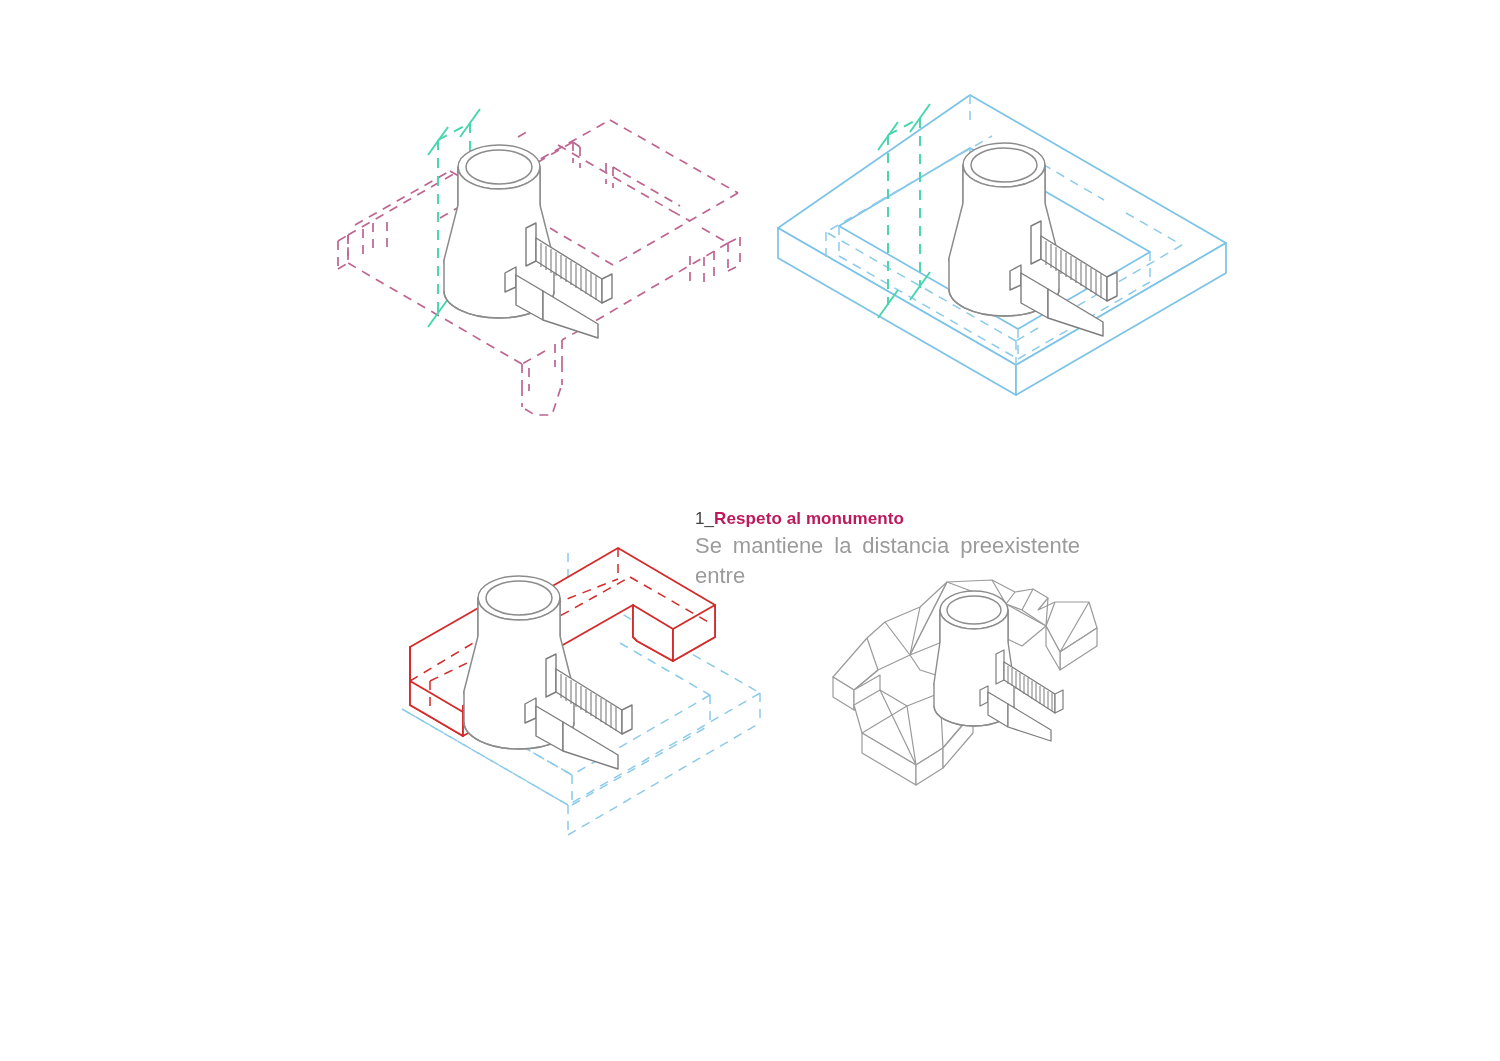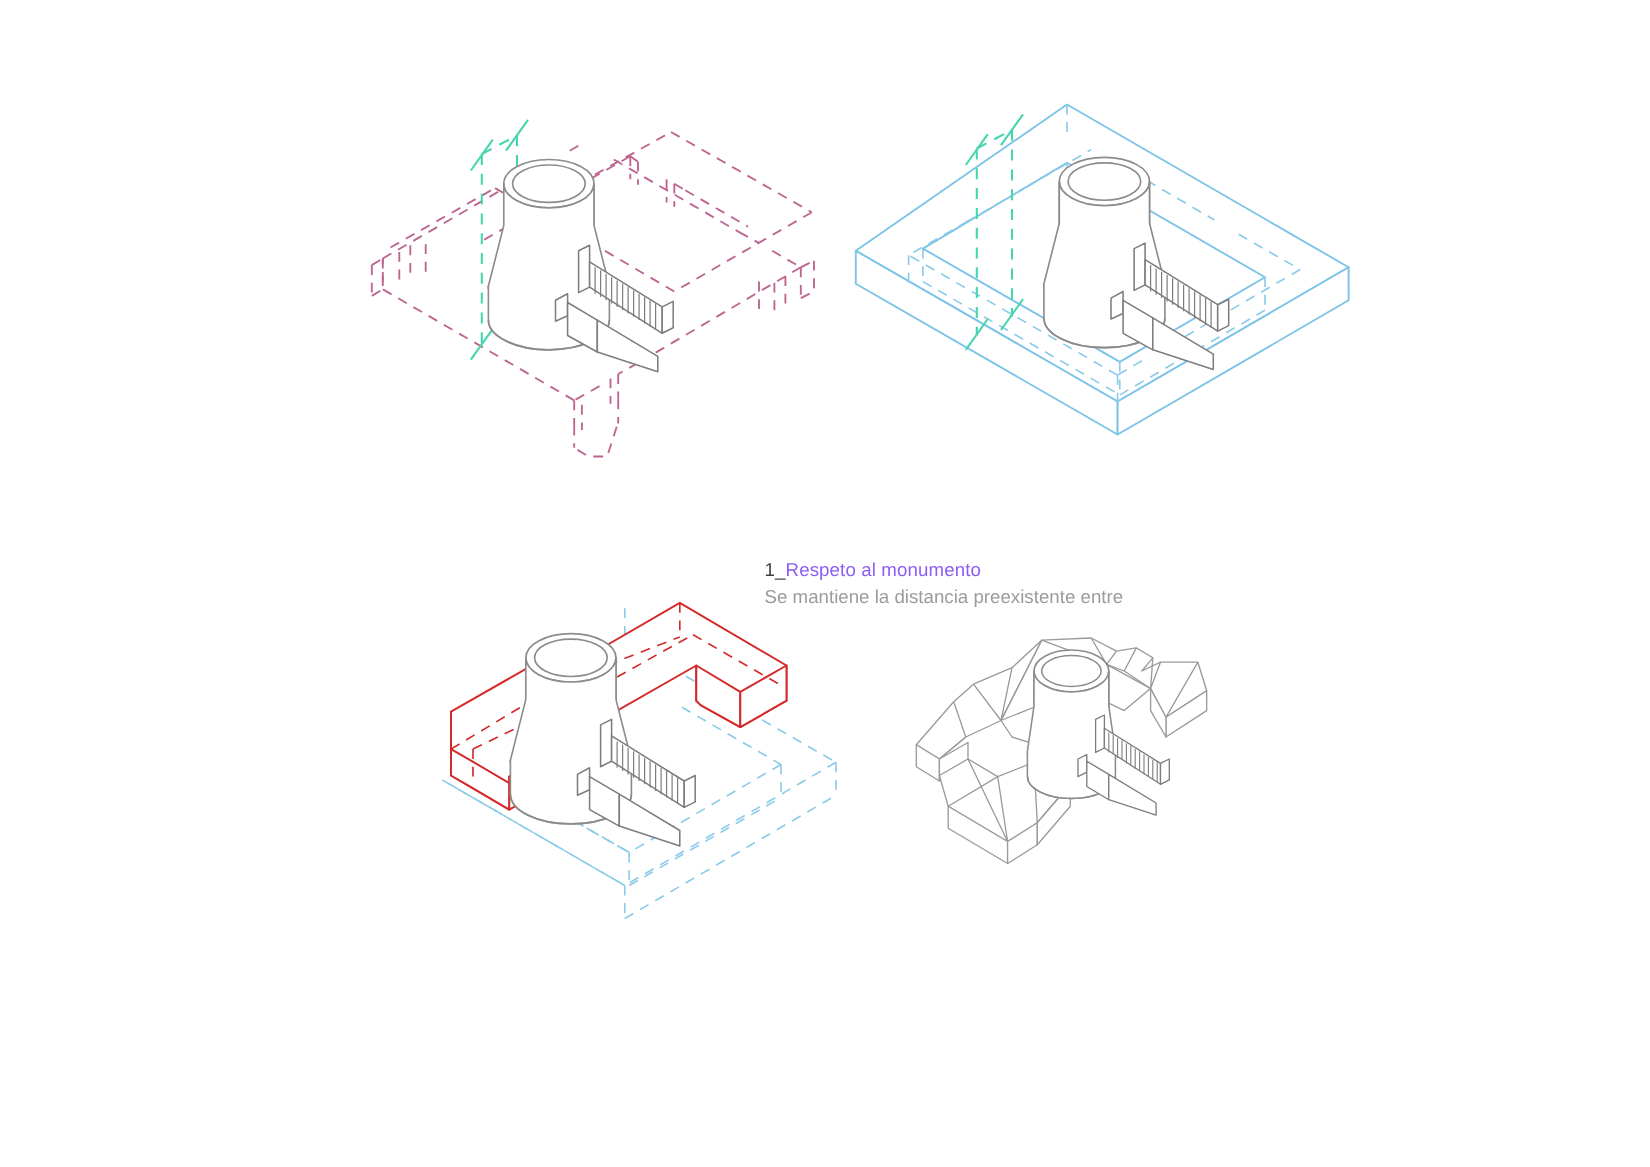--- a/index.html
+++ b/index.html
@@ -35,25 +35,25 @@
     font-size: 17px;
     letter-spacing: .1px;
     margin: 0 0 2px 0;
     white-space: nowrap;
   }
   .caption-num {
     color: #404040;
     font-weight: 400;
   }
   .caption-head {
-    color: #8b5cf6;
-    font-weight: 400;
+    color: #be185d;
+    font-weight: 700;
   }
   .caption-body {
-    font-size: 17px;
+    font-size: 22px;
     line-height: 1.37;
     color: #9b9b9b;
     margin: 0;
     text-align: justify;
     font-weight: 400;
   }
   .caption-body span { display: block; }
 
   
   #panel-1 { left: 330px; top: 95px;  width: 420px; height: 330px; }

